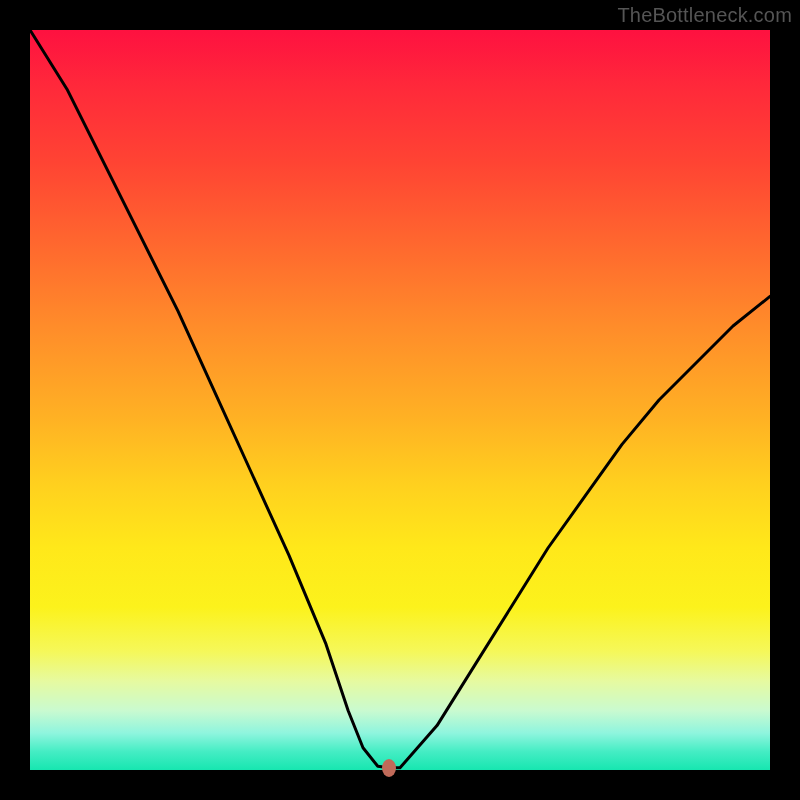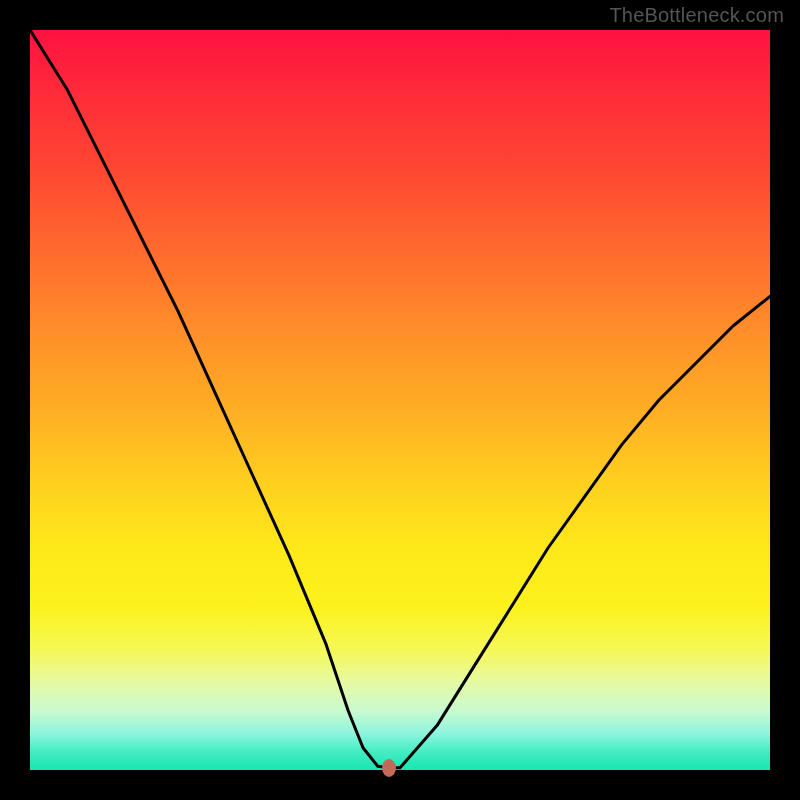--- a/index.html
+++ b/index.html
@@ -1,17 +1,17 @@
 <!DOCTYPE html>
 <html><head>
 <meta charset="utf-8">
 <style>
   html,body{margin:0;padding:0;width:800px;height:800px;background:#000;overflow:hidden;font-family:Arial,Helvetica,sans-serif}
   .frame{position:absolute;left:0;top:0;width:800px;height:800px;background:#000}
-  .watermark{position:absolute;top:4px;right:16px;color:#555;font-size:20px;letter-spacing:.2px}
+  .watermark{position:absolute;top:4px;right:8px;color:#555;font-size:20px;letter-spacing:.2px}
   .plot{position:absolute;left:30px;top:30px;width:740px;height:740px;background:linear-gradient(to bottom,
     #fe1140 0%,
     #ff2a3a 8%,
     #ff4433 18%,
     #ff6b2e 30%,
     #ff8c2a 40%,
     #ffb024 52%,
     #ffd21e 62%,
     #ffe81a 70%,
     #fcf21c 78%,

